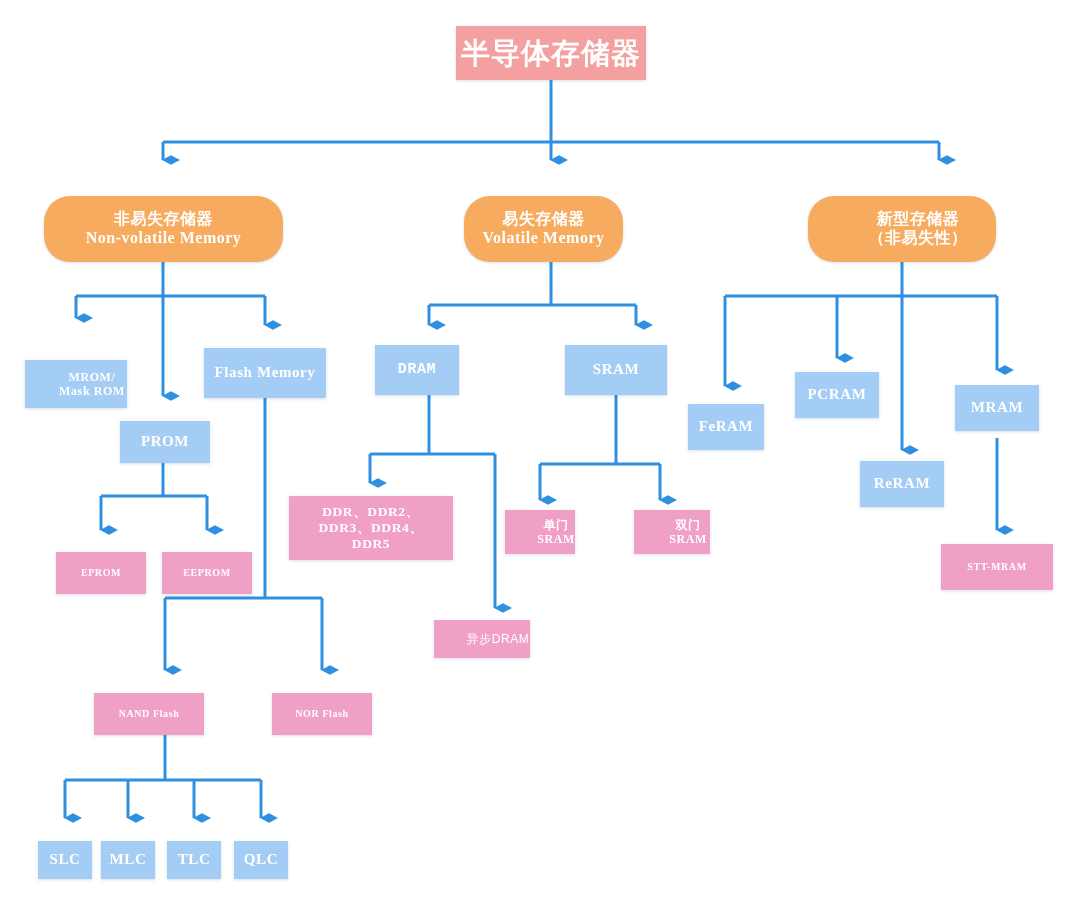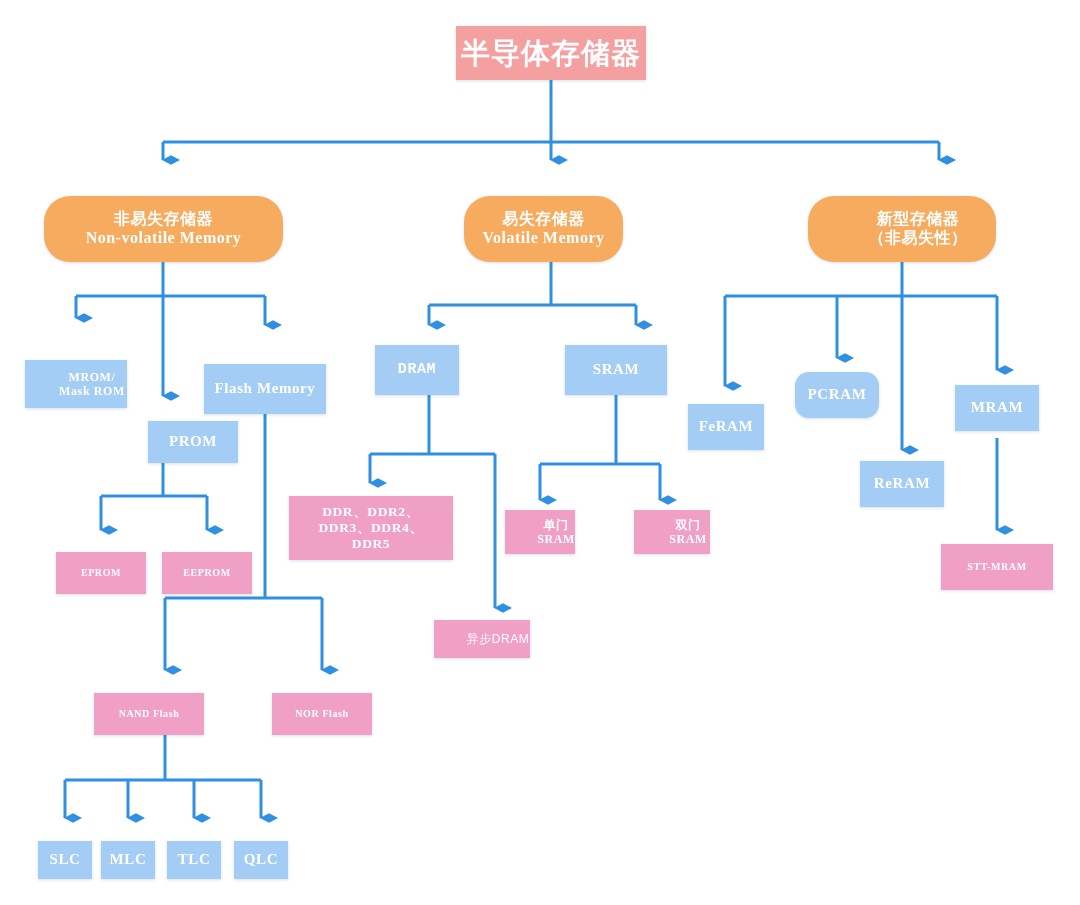--- a/index.html
+++ b/index.html
@@ -146,22 +146,22 @@
 
   <div class="node level2" style="left:44px; top:196px; width:239px; height:66px;">非易失存储器
 Non-volatile Memory</div>
   <div class="node level2" style="left:464px; top:196px; width:159px; height:66px;">易失存储器
 Volatile Memory</div>
   <div class="node level2" style="left:808px; top:196px; width:188px; height:66px;padding-left:32px;">新型存储器
 （非易失性）</div>
 
   <div class="node blue small" style="left:25px; top:360px; width:102px; height:48px;">MROM/
 Mask ROM</div>
-  <div class="node blue" style="left:120px; top:421px; width:90px; height:42px;margin-left:28px;">PROM</div>
-  <div class="node blue" style="left:204px; top:364px; width:122px; height:50px;">Flash Memory</div>
+  <div class="node blue" style="left:120px; top:421px; width:90px; height:42px;">PROM</div>
+  <div class="node blue" style="left:204px; top:348px; width:122px; height:50px;">Flash Memory</div>
 
   <div class="node pink" style="left:56px; top:552px; width:90px; height:42px;">EPROM</div>
   <div class="node pink" style="left:162px; top:552px; width:90px; height:42px;">EEPROM</div>
 
   <div class="node pink" style="left:94px; top:693px; width:110px; height:42px;">NAND Flash</div>
   <div class="node pink" style="left:272px; top:693px; width:100px; height:42px;">NOR Flash</div>
 
   <div class="node blue" style="left:38px; top:841px; width:54px; height:38px;">SLC</div>
   <div class="node blue" style="left:101px; top:841px; width:54px; height:38px;">MLC</div>
   <div class="node blue" style="left:167px; top:841px; width:54px; height:38px;">TLC</div>
@@ -174,18 +174,18 @@
 DDR3、DDR4、
 DDR5</div>
   <div class="node pink small sans" style="left:434px; top:620px; width:96px; height:38px;">异步DRAM</div>
 
   <div class="node pink small" style="left:505px; top:510px; width:70px; height:44px;">单门
 SRAM</div>
   <div class="node pink small" style="left:634px; top:510px; width:76px; height:44px;">双门
 SRAM</div>
 
   <div class="node blue" style="left:688px; top:404px; width:76px; height:46px;">FeRAM</div>
-  <div class="node blue" style="left:795px; top:372px; width:84px; height:46px;border-radius:14px;">PCRAM</div>
+  <div class="node blue" style="left:795px; top:372px; width:84px; height:46px;">PCRAM</div>
   <div class="node blue" style="left:860px; top:461px; width:84px; height:46px;">ReRAM</div>
   <div class="node blue" style="left:955px; top:385px; width:84px; height:46px;">MRAM</div>
   <div class="node pink" style="left:941px; top:544px; width:112px; height:46px;">STT-MRAM</div>
 
 </div>
 
 </body></html>

